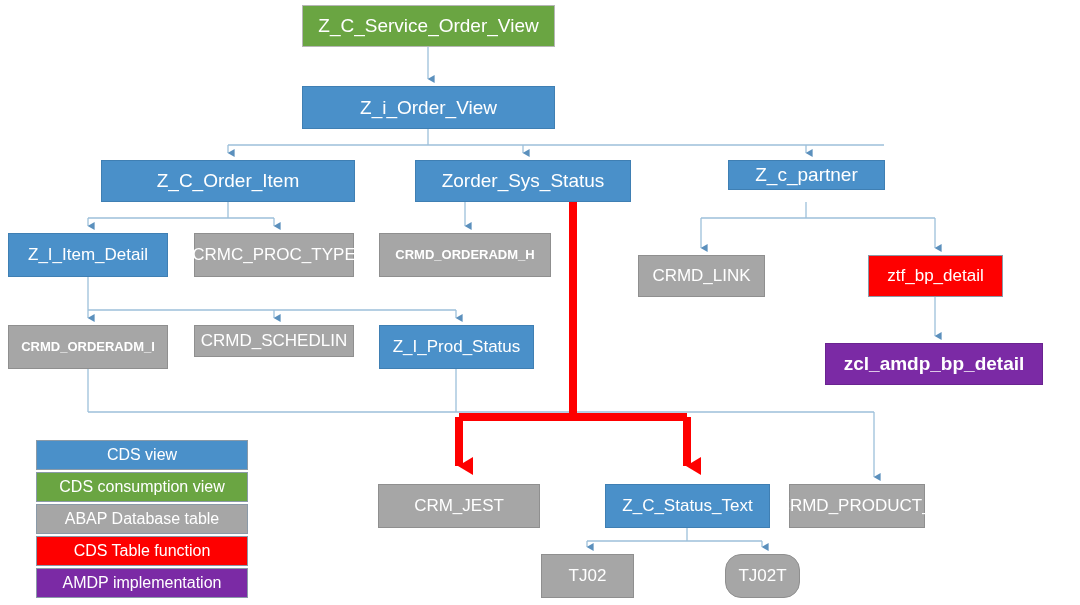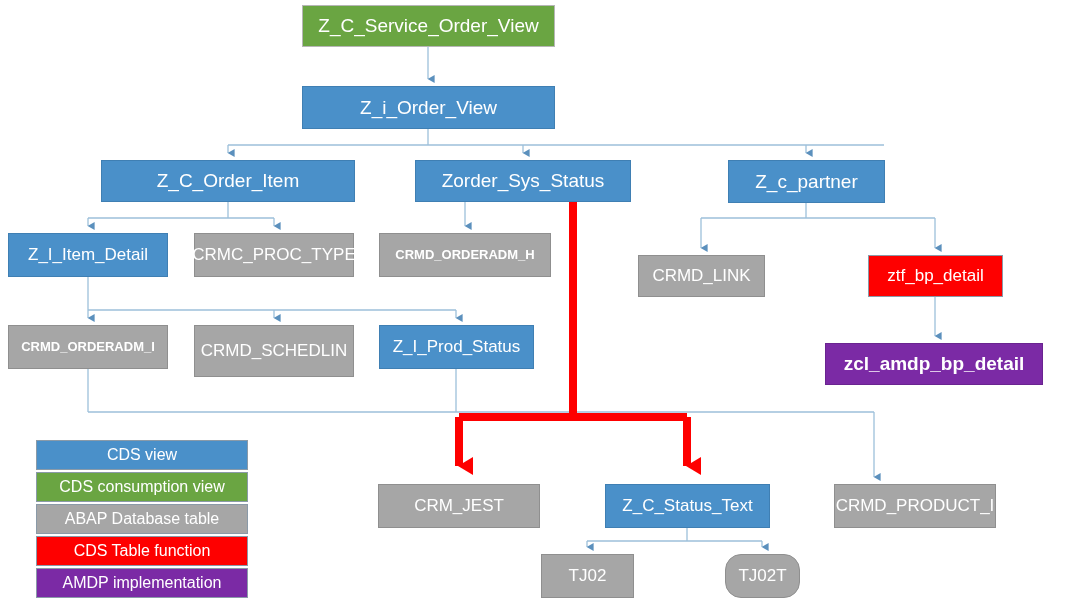--- a/index.html
+++ b/index.html
@@ -122,33 +122,33 @@
       <path d="M459,417 L459,466" marker-end="url(#ah-red)"></path>
       <path d="M687,417 L687,466" marker-end="url(#ah-red)"></path>
     </g>
   </svg>
 
   <div id="nodes-layer">
       <div class="node t-consume fs-lg" style="left: 302px; top: 5px; width: 253px; height: 42px;">Z_C_Service_Order_View</div>
       <div class="node t-cds fs-lg" style="left: 302px; top: 86px; width: 253px; height: 43px;">Z_i_Order_View</div>
       <div class="node t-cds fs-lg" style="left: 101px; top: 160px; width: 254px; height: 42px;">Z_C_Order_Item</div>
       <div class="node t-cds fs-lg" style="left: 415px; top: 160px; width: 216px; height: 42px;">Zorder_Sys_Status</div>
-      <div class="node t-cds fs-lg" style="left: 728px; top: 160px; width: 157px; height: 43px;">Z_c_partner</div>
+      <div class="node t-cds fs-lg" style="left: 728px; top: 160px; width: 157px; height: 30px;">Z_c_partner</div>
       <div class="node t-cds fs-md" style="left: 8px; top: 233px; width: 160px; height: 44px;">Z_I_Item_Detail</div>
       <div class="node t-table fs-md" style="left: 194px; top: 233px; width: 160px; height: 44px;">CRMC_PROC_TYPE</div>
       <div class="node t-table fs-xs" style="left: 379px; top: 233px; width: 172px; height: 44px;">CRMD_ORDERADM_H</div>
       <div class="node t-table fs-md" style="left: 638px; top: 255px; width: 127px; height: 42px;">CRMD_LINK</div>
       <div class="node t-tablefn fs-md" style="left: 868px; top: 255px; width: 135px; height: 42px;">ztf_bp_detail</div>
       <div class="node t-table fs-xs" style="left: 8px; top: 325px; width: 160px; height: 44px;">CRMD_ORDERADM_I</div>
-      <div class="node t-table fs-md" style="left: 194px; top: 325px; width: 160px; height: 52px;">CRMD_SCHEDLIN</div>
+      <div class="node t-table fs-md" style="left: 194px; top: 325px; width: 160px; height: 32px;">CRMD_SCHEDLIN</div>
       <div class="node t-cds fs-md" style="left: 379px; top: 325px; width: 155px; height: 44px;">Z_I_Prod_Status</div>
       <div class="node t-amdp fs-bold" style="left: 825px; top: 343px; width: 218px; height: 42px;">zcl_amdp_bp_detail</div>
       <div class="node t-table fs-md" style="left: 378px; top: 484px; width: 162px; height: 44px;">CRM_JEST</div>
       <div class="node t-cds fs-md" style="left: 605px; top: 484px; width: 165px; height: 44px;">Z_C_Status_Text</div>
-      <div class="node t-table fs-md" style="left: 834px; top: 484px; width: 162px; height: 44px;">CRMD_PRODUCT_I</div>
+      <div class="node t-table fs-md" style="left: 789px; top: 484px; width: 136px; height: 44px;">CRMD_PRODUCT_I</div>
       <div class="node t-table fs-md" style="left: 541px; top: 554px; width: 93px; height: 44px;">TJ02</div>
       <div class="node t-table fs-md" style="left: 725px; top: 554px; width: 75px; height: 44px; border-radius: 16px;">TJ02T</div>
     </div>
 
   <div id="legend">
       <div class="legend-row t-cds">CDS view</div>
       <div class="legend-row t-consume">CDS consumption view</div>
       <div class="legend-row t-table">ABAP Database table</div>
       <div class="legend-row t-tablefn">CDS Table function</div>
       <div class="legend-row t-amdp">AMDP implementation</div>

